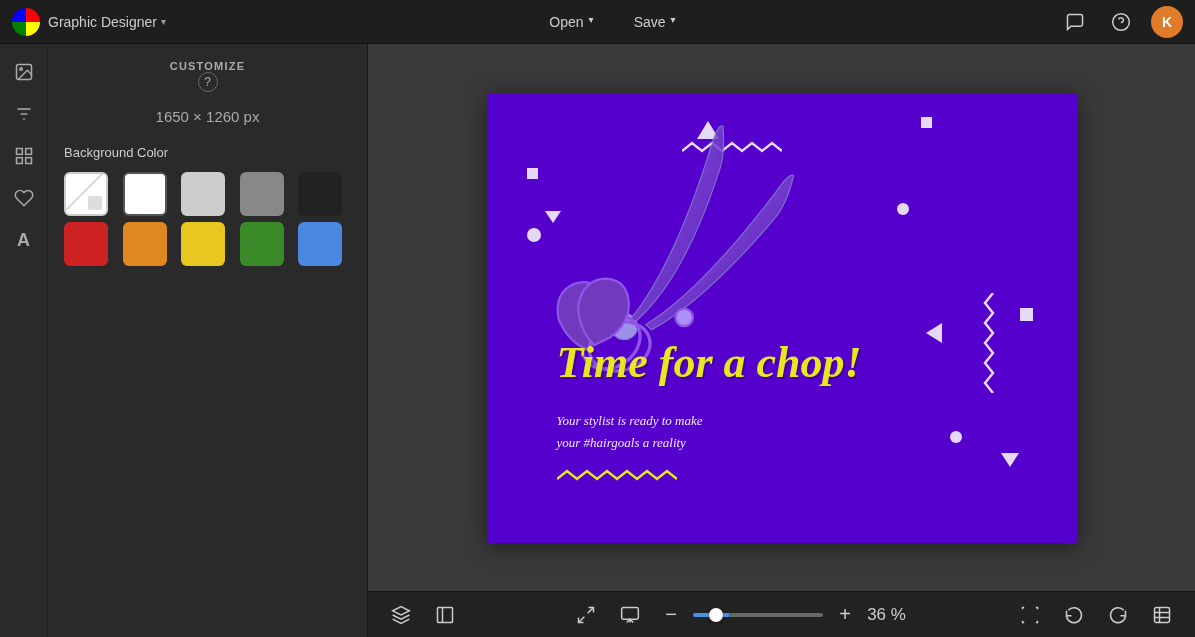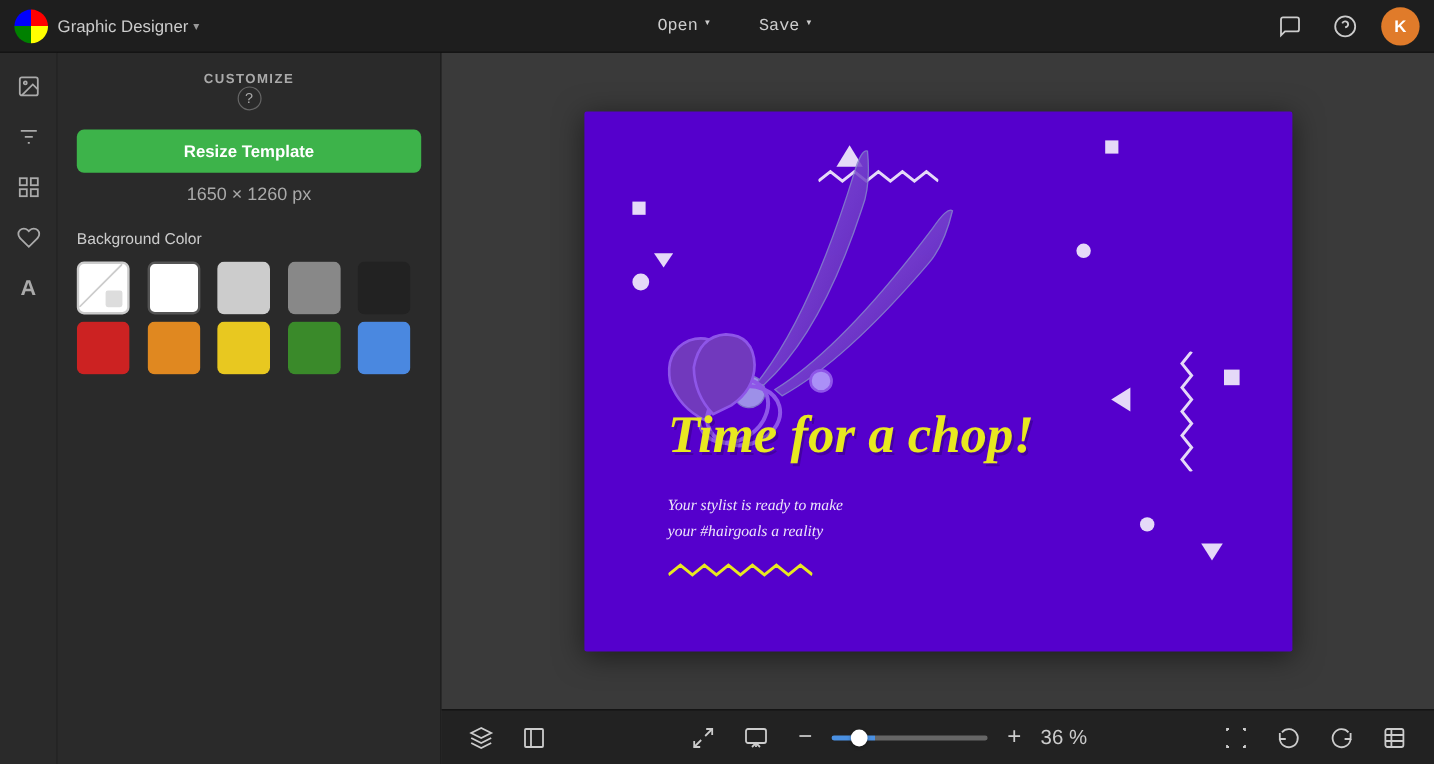--- a/index.html
+++ b/index.html
@@ -40,21 +40,20 @@
     .nav-btn {
       background: transparent;
       border: none;
       color: #ccc;
       font-size: 14px;
       cursor: pointer;
       padding: 6px 14px;
       border-radius: 4px;
       display: flex;
       gap: 5px;
-      font-family: Liberation Mono, monospace;
     }
     .nav-right {
       display: flex;
       align-items: center;
       gap: 14px;
     }
     .nav-icon-btn {
       background: none;
       border: none;
       color: #ccc;
@@ -341,23 +340,20 @@
     </button>
   </div>
 
   <div class="customize-panel">
     <div class="panel-header">
       <span class="panel-title">CUSTOMIZE</span>
       <div class="panel-help">
         <span>?</span>
       </div>
     </div>
-    <button class="resize-btn">
-      <span>Resize Template</span>
-    </button>
     <div class="dimensions-text">1650 × 1260 px</div>
     <div class="bg-color-label">Background Color</div>
     <div class="color-swatches">
 
       <div class="color-swatch swatch-transparent" style="position:relative;">
         <svg width="36" height="36" viewBox="0 0 36 36" style="position:absolute;top:0;left:0;">
           <line x1="0" y1="36" x2="36" y2="0" stroke="#ccc" stroke-width="1.5"></line>
         </svg>
       </div>
       <div class="color-swatch swatch-white"></div>

